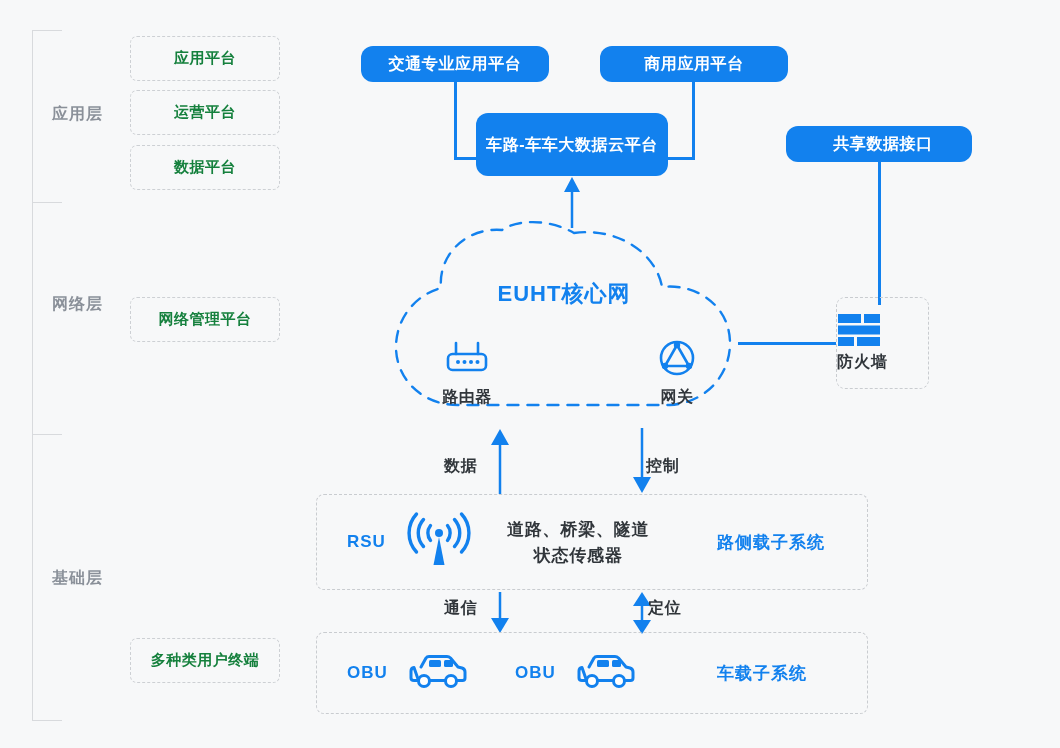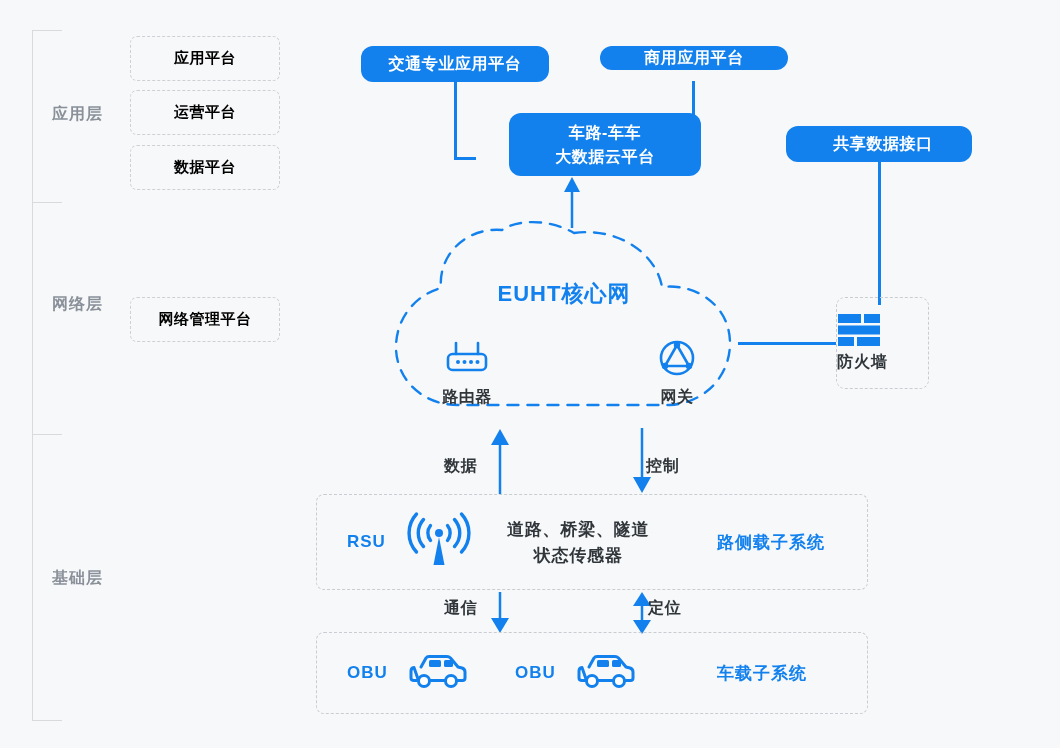--- a/index.html
+++ b/index.html
@@ -43,21 +43,21 @@
 
   
   .ghost-box{
     position:absolute;
     border:1.5px dashed #cdd0d4;
     border-radius:7px;
     background:transparent;
     display:flex;
     align-items:center;
     justify-content:center;
-    color:#000000;
+    color:#15803d;
     font-size:15px;
     font-weight:700;
     letter-spacing:.5px;
     box-sizing:border-box;
     white-space:nowrap;
   }
 
   
   .blue-pill{
     position:absolute;
@@ -192,36 +192,37 @@
   <div class="layer-name" style="left:52px;top:104px;">应用层</div>
   <div class="layer-name" style="left:52px;top:294px;">网络层</div>
   <div class="layer-name" style="left:52px;top:568px;">基础层</div>
 
   <div class="ghost-box" style="left:130px;top:36px;width:150px;height:45px;">应用平台</div>
   <div class="ghost-box" style="left:130px;top:90px;width:150px;height:45px;">运营平台</div>
   <div class="ghost-box" style="left:130px;top:145px;width:150px;height:45px;">数据平台</div>
 
   <div class="ghost-box" style="left:130px;top:297px;width:150px;height:45px;">网络管理平台</div>
 
+  <div class="ghost-box" style="left:130px;top:638px;width:150px;height:45px;">多种类用户终端</div>
 
   <div class="conn conn-v" style="left:454px;top:81px;height:78px;"></div>
   <div class="conn conn-h" style="left:454px;top:157px;width:22px;"></div>
 
   <div class="conn conn-v" style="left:692px;top:81px;height:78px;"></div>
   <div class="conn conn-h" style="left:668px;top:157px;width:27px;"></div>
 
   <div class="conn conn-v" style="left:878px;top:145px;height:160px;"></div>
 
   <div class="conn conn-h" style="left:738px;top:342px;width:98px;"></div>
 
   <div class="blue-pill" style="left:361px;top:46px;width:188px;height:36px;">交通专业应用平台</div>
 
-  <div class="blue-pill" style="left:600px;top:46px;width:188px;height:24px;">商用应用平台</div>
-
-  <div class="blue-pill" style="left:476px;top:113px;width:192px;height:63px;flex-direction:column;margin-left:33px;">
+  <div class="blue-pill" style="left:600px;top:46px;width:188px;height:36px;">商用应用平台</div>
+
+  <div class="blue-pill" style="left:476px;top:113px;width:192px;height:63px;flex-direction:row;">
     <span>车路-车车</span>
     <span>大数据云平台</span>
   </div>
 
   <div class="blue-pill" style="left:786px;top:126px;width:186px;height:36px;padding-left:8px;">共享数据接口</div>
 
   <svg class="abs" style="left:558px;top:176px;" width="28" height="52">
     <line x1="14" y1="52" x2="14" y2="14" stroke="#1281ee" stroke-width="2.5"></line>
     <polygon points="14,1 6,16 22,16" fill="#1281ee"></polygon>
   </svg>

